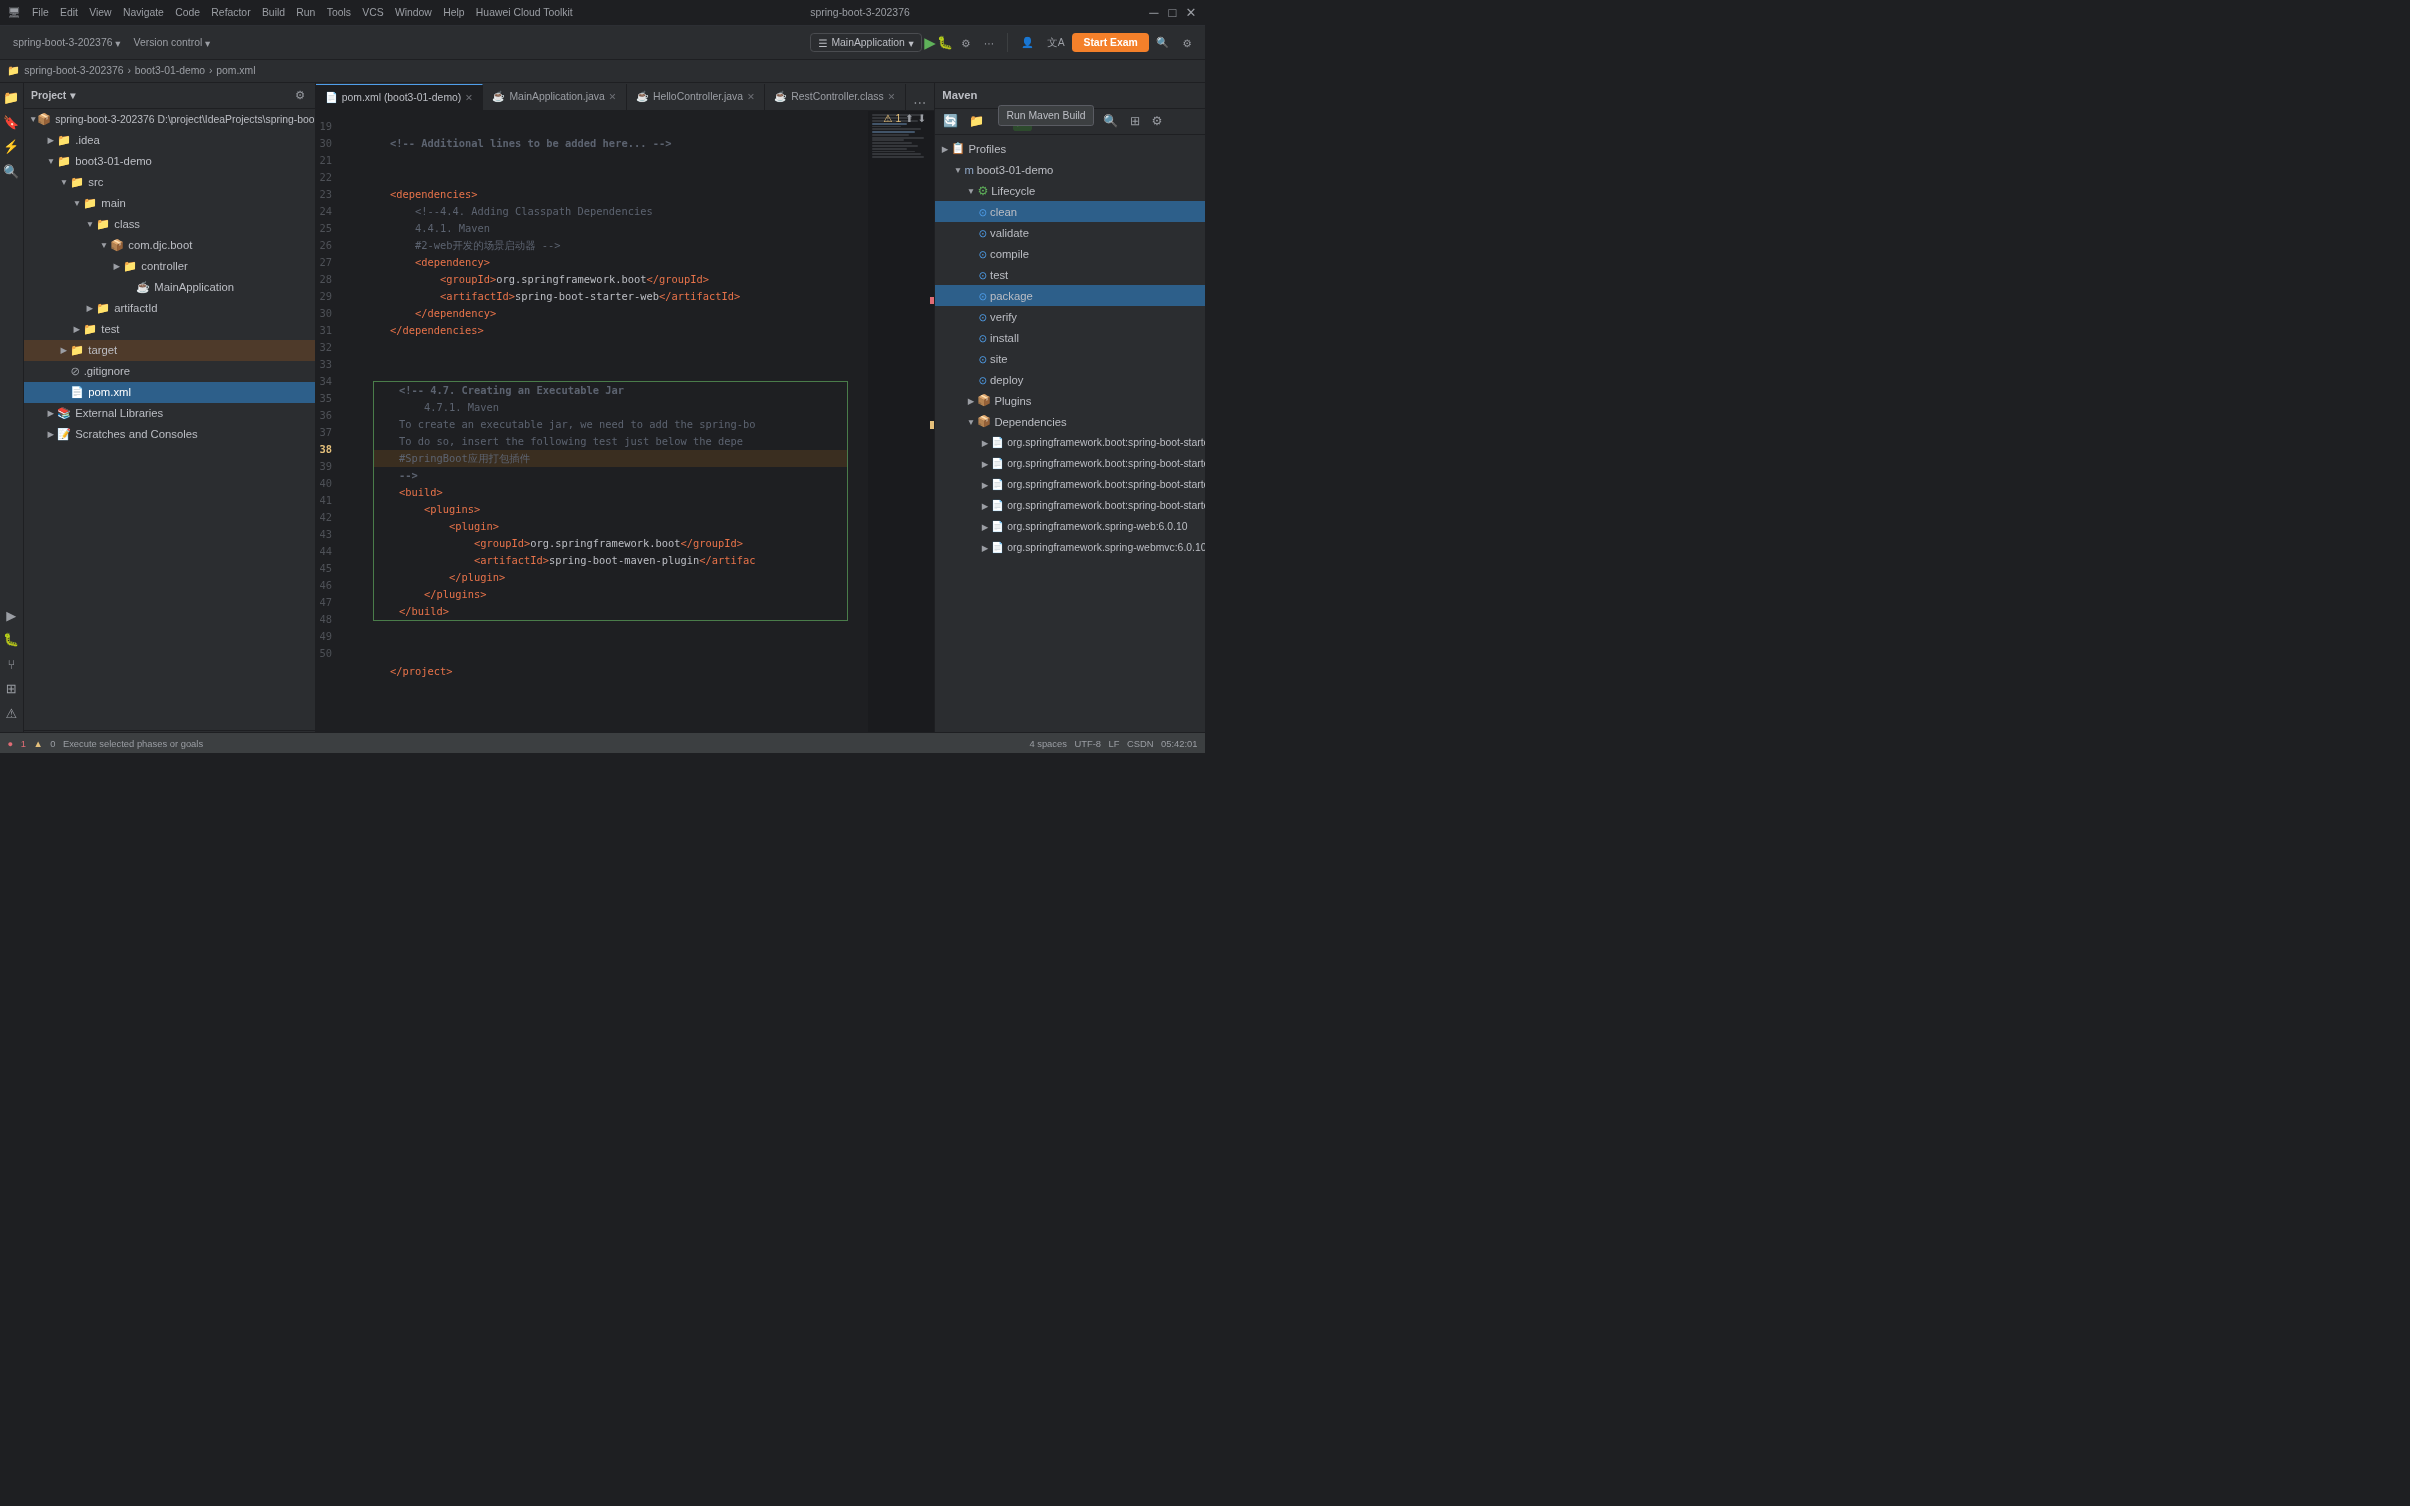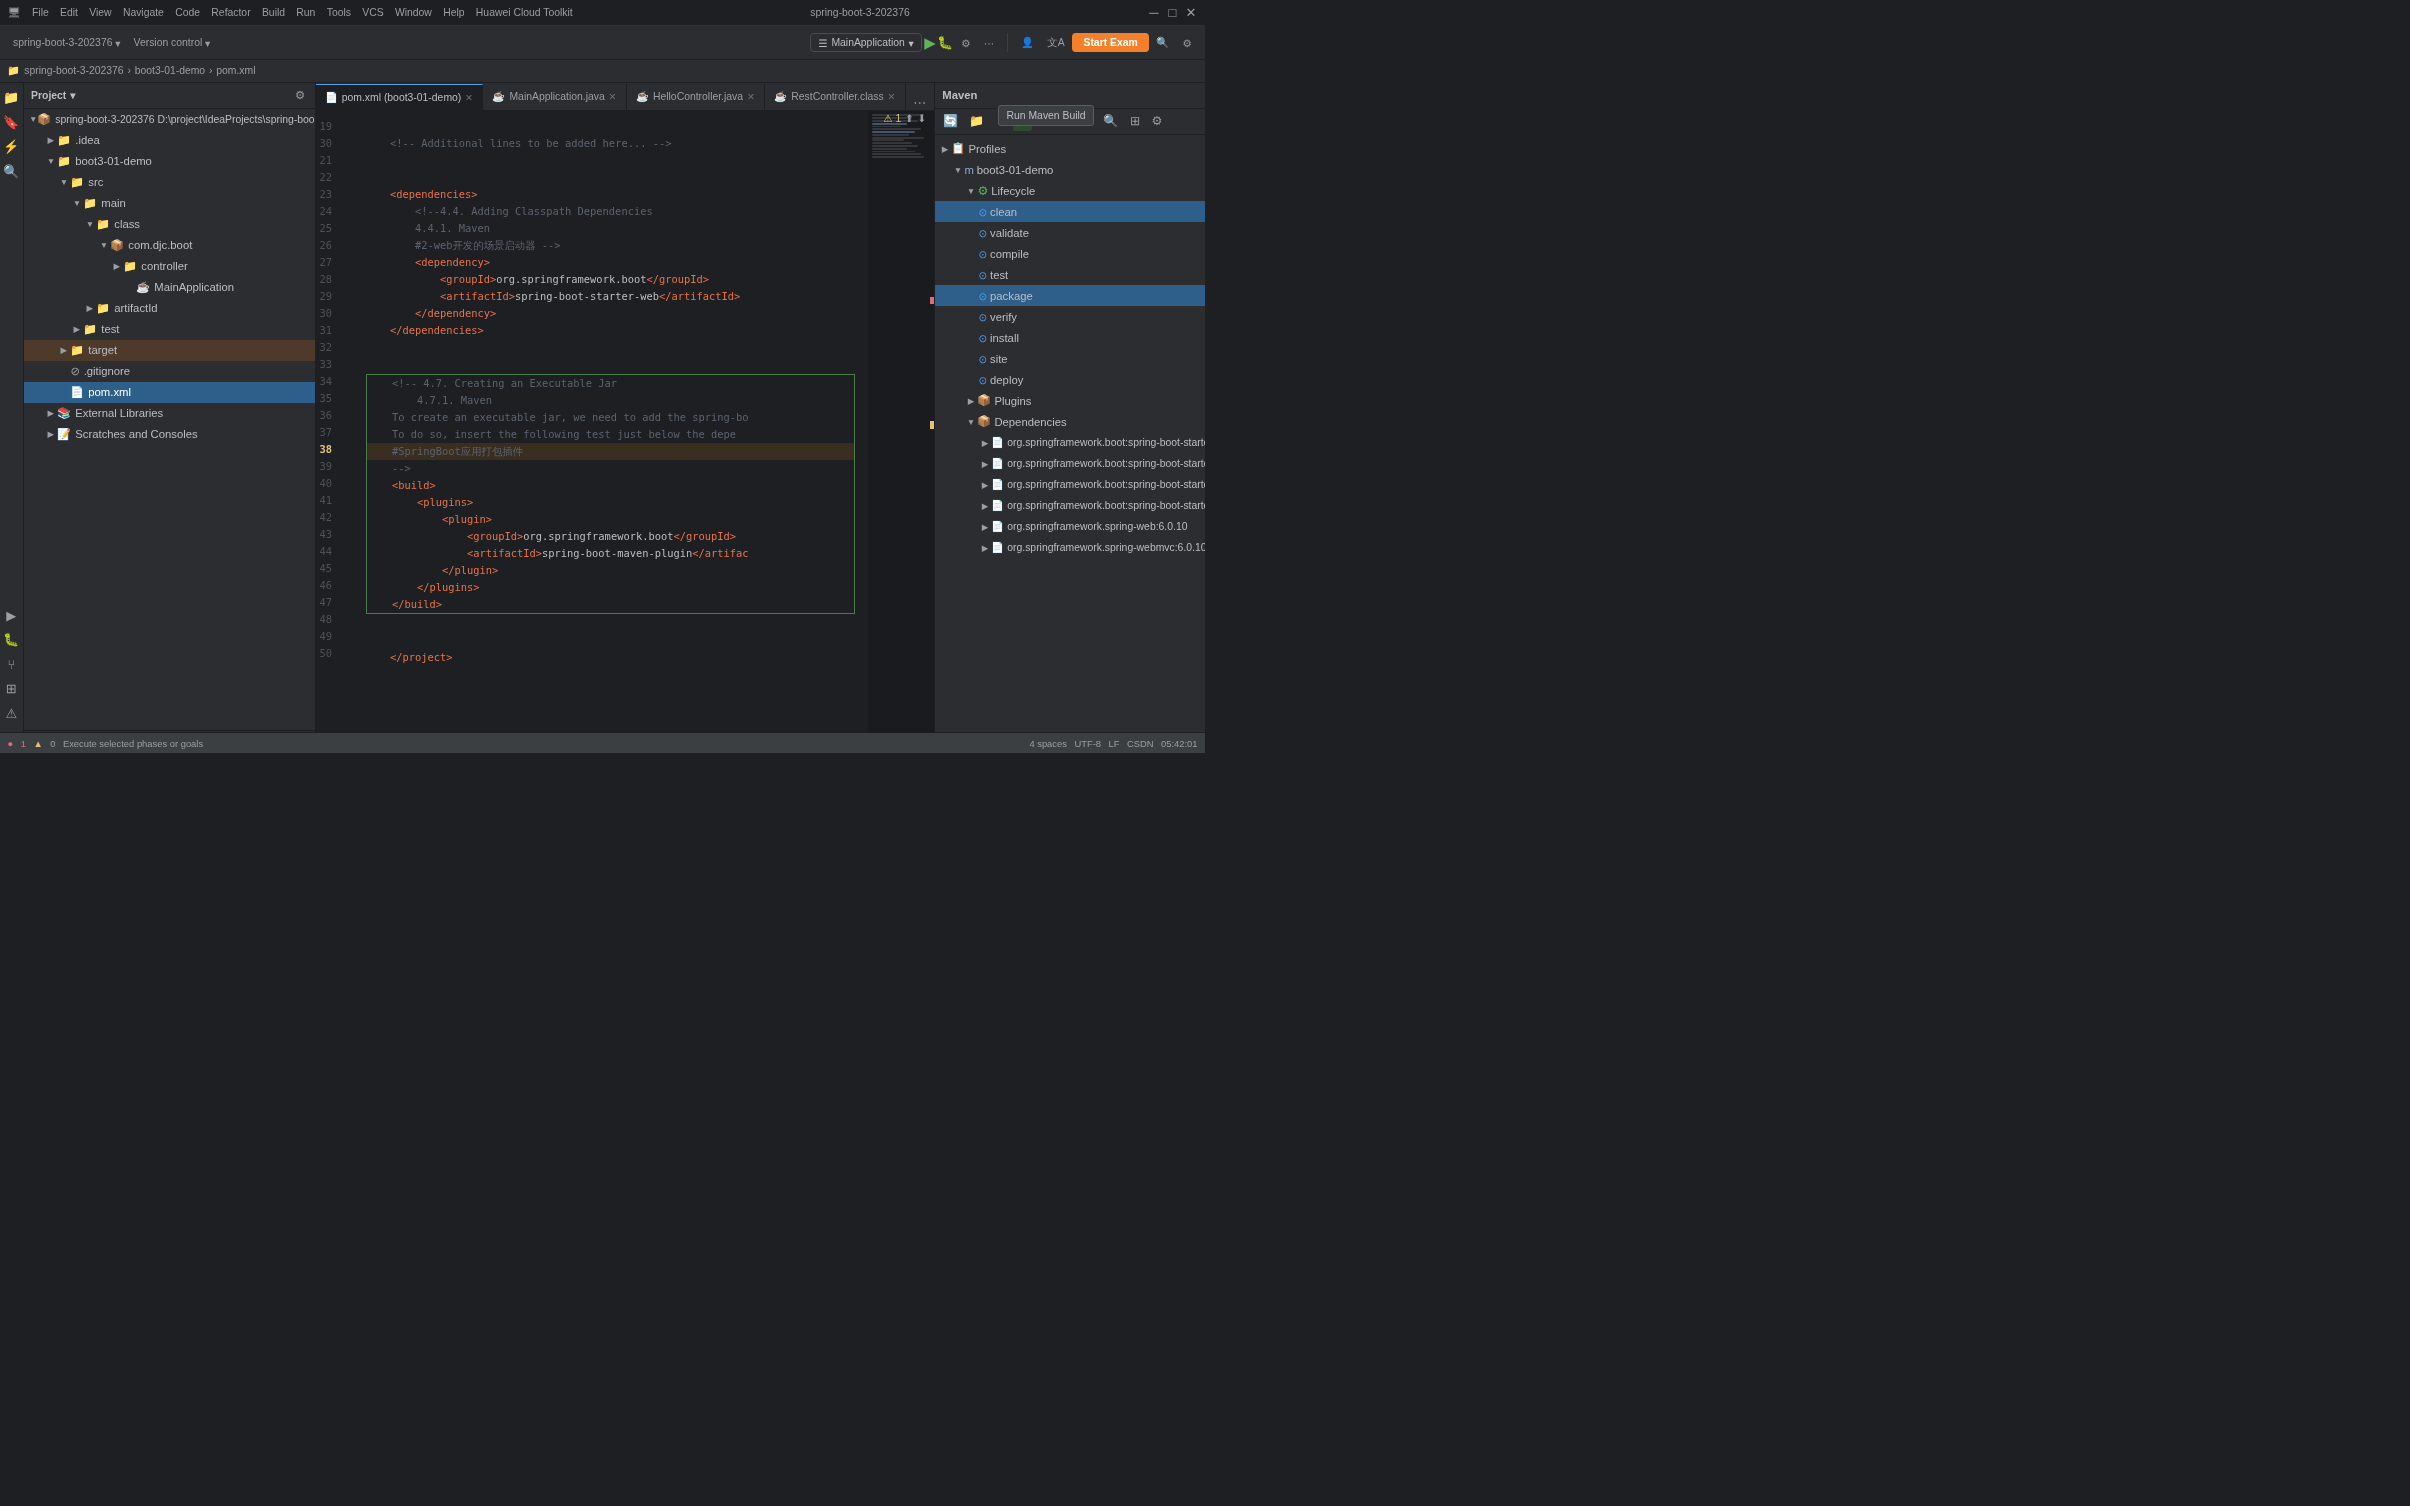--- a/index.html
+++ b/index.html
@@ -311,21 +311,21 @@
     .code-content {
       flex: 1;
       padding: 7.5px 11.3px;
       font-family: 'Consolas', monospace;
       font-size: 10.4px;
       line-height: 17px;
       overflow: auto;
       color: #bcbec4;
     }
     .code-line { display: block; white-space: pre; min-height: 17px; }
-    .code-line.comment { color: #5c6370; }
+    .code-line.comment { color: #5c6370; font-weight: bold; }
     .scroll-error {
       position: absolute;
       right: 0;
       width: 3.8px;
       height: 7.5px;
       background: #e06c75;
     }
 
     
     .editor-bottom-bar {
@@ -780,21 +780,21 @@
         <span class="code-line">        <span style="color:#5c6370">4.4.1. Maven</span></span>
         <span class="code-line">        <span style="color:#5c6370">#2-web开发的场景启动器 --&gt;</span></span>
         <span class="code-line">        <span style="color:#e8734a">&lt;dependency&gt;</span></span>
         <span class="code-line">            <span style="color:#e8734a">&lt;groupId&gt;</span><span style="color:#bcbec4">org.springframework.boot</span><span style="color:#e8734a">&lt;/groupId&gt;</span></span>
         <span class="code-line">            <span style="color:#e8734a">&lt;artifactId&gt;</span><span style="color:#bcbec4">spring-boot-starter-web</span><span style="color:#e8734a">&lt;/artifactId&gt;</span></span>
         <span class="code-line">        <span style="color:#e8734a">&lt;/dependency&gt;</span></span>
         <span class="code-line">    <span style="color:#e8734a">&lt;/dependencies&gt;</span></span>
         <span class="code-line"></span>
         <span class="code-line"></span>
 
-        <div style="border: 1.4px solid #4a7c4a; margin: 1px; padding: 0; position: relative;">
+        <div style="border: 1.4px solid #4a7c4a; margin: 8px; padding: 0; position: relative;">
           <span class="code-line comment">    <span style="color:#5c6370">&lt;!-- 4.7. Creating an Executable Jar</span></span>
           <span class="code-line">        <span style="color:#5c6370">4.7.1. Maven</span></span>
           <span class="code-line">    <span style="color:#5c6370">To create an executable jar, we need to add the spring-bo</span></span>
           <span class="code-line">    <span style="color:#5c6370">To do so, insert the following test just below the depe</span></span>
           <span class="code-line" style="background:#3a2e20; display:block;">    <span style="color:#5c6370">#SpringBoot应用打包插件</span></span>
           <span class="code-line comment">    <span style="color:#5c6370">--&gt;</span></span>
           <span class="code-line">    <span style="color:#e8734a">&lt;build&gt;</span></span>
           <span class="code-line">        <span style="color:#e8734a">&lt;plugins&gt;</span></span>
           <span class="code-line">            <span style="color:#e8734a">&lt;plugin&gt;</span></span>
           <span class="code-line">                <span style="color:#e8734a">&lt;groupId&gt;</span><span style="color:#bcbec4">org.springframework.boot</span><span style="color:#e8734a">&lt;/groupId&gt;</span></span>

